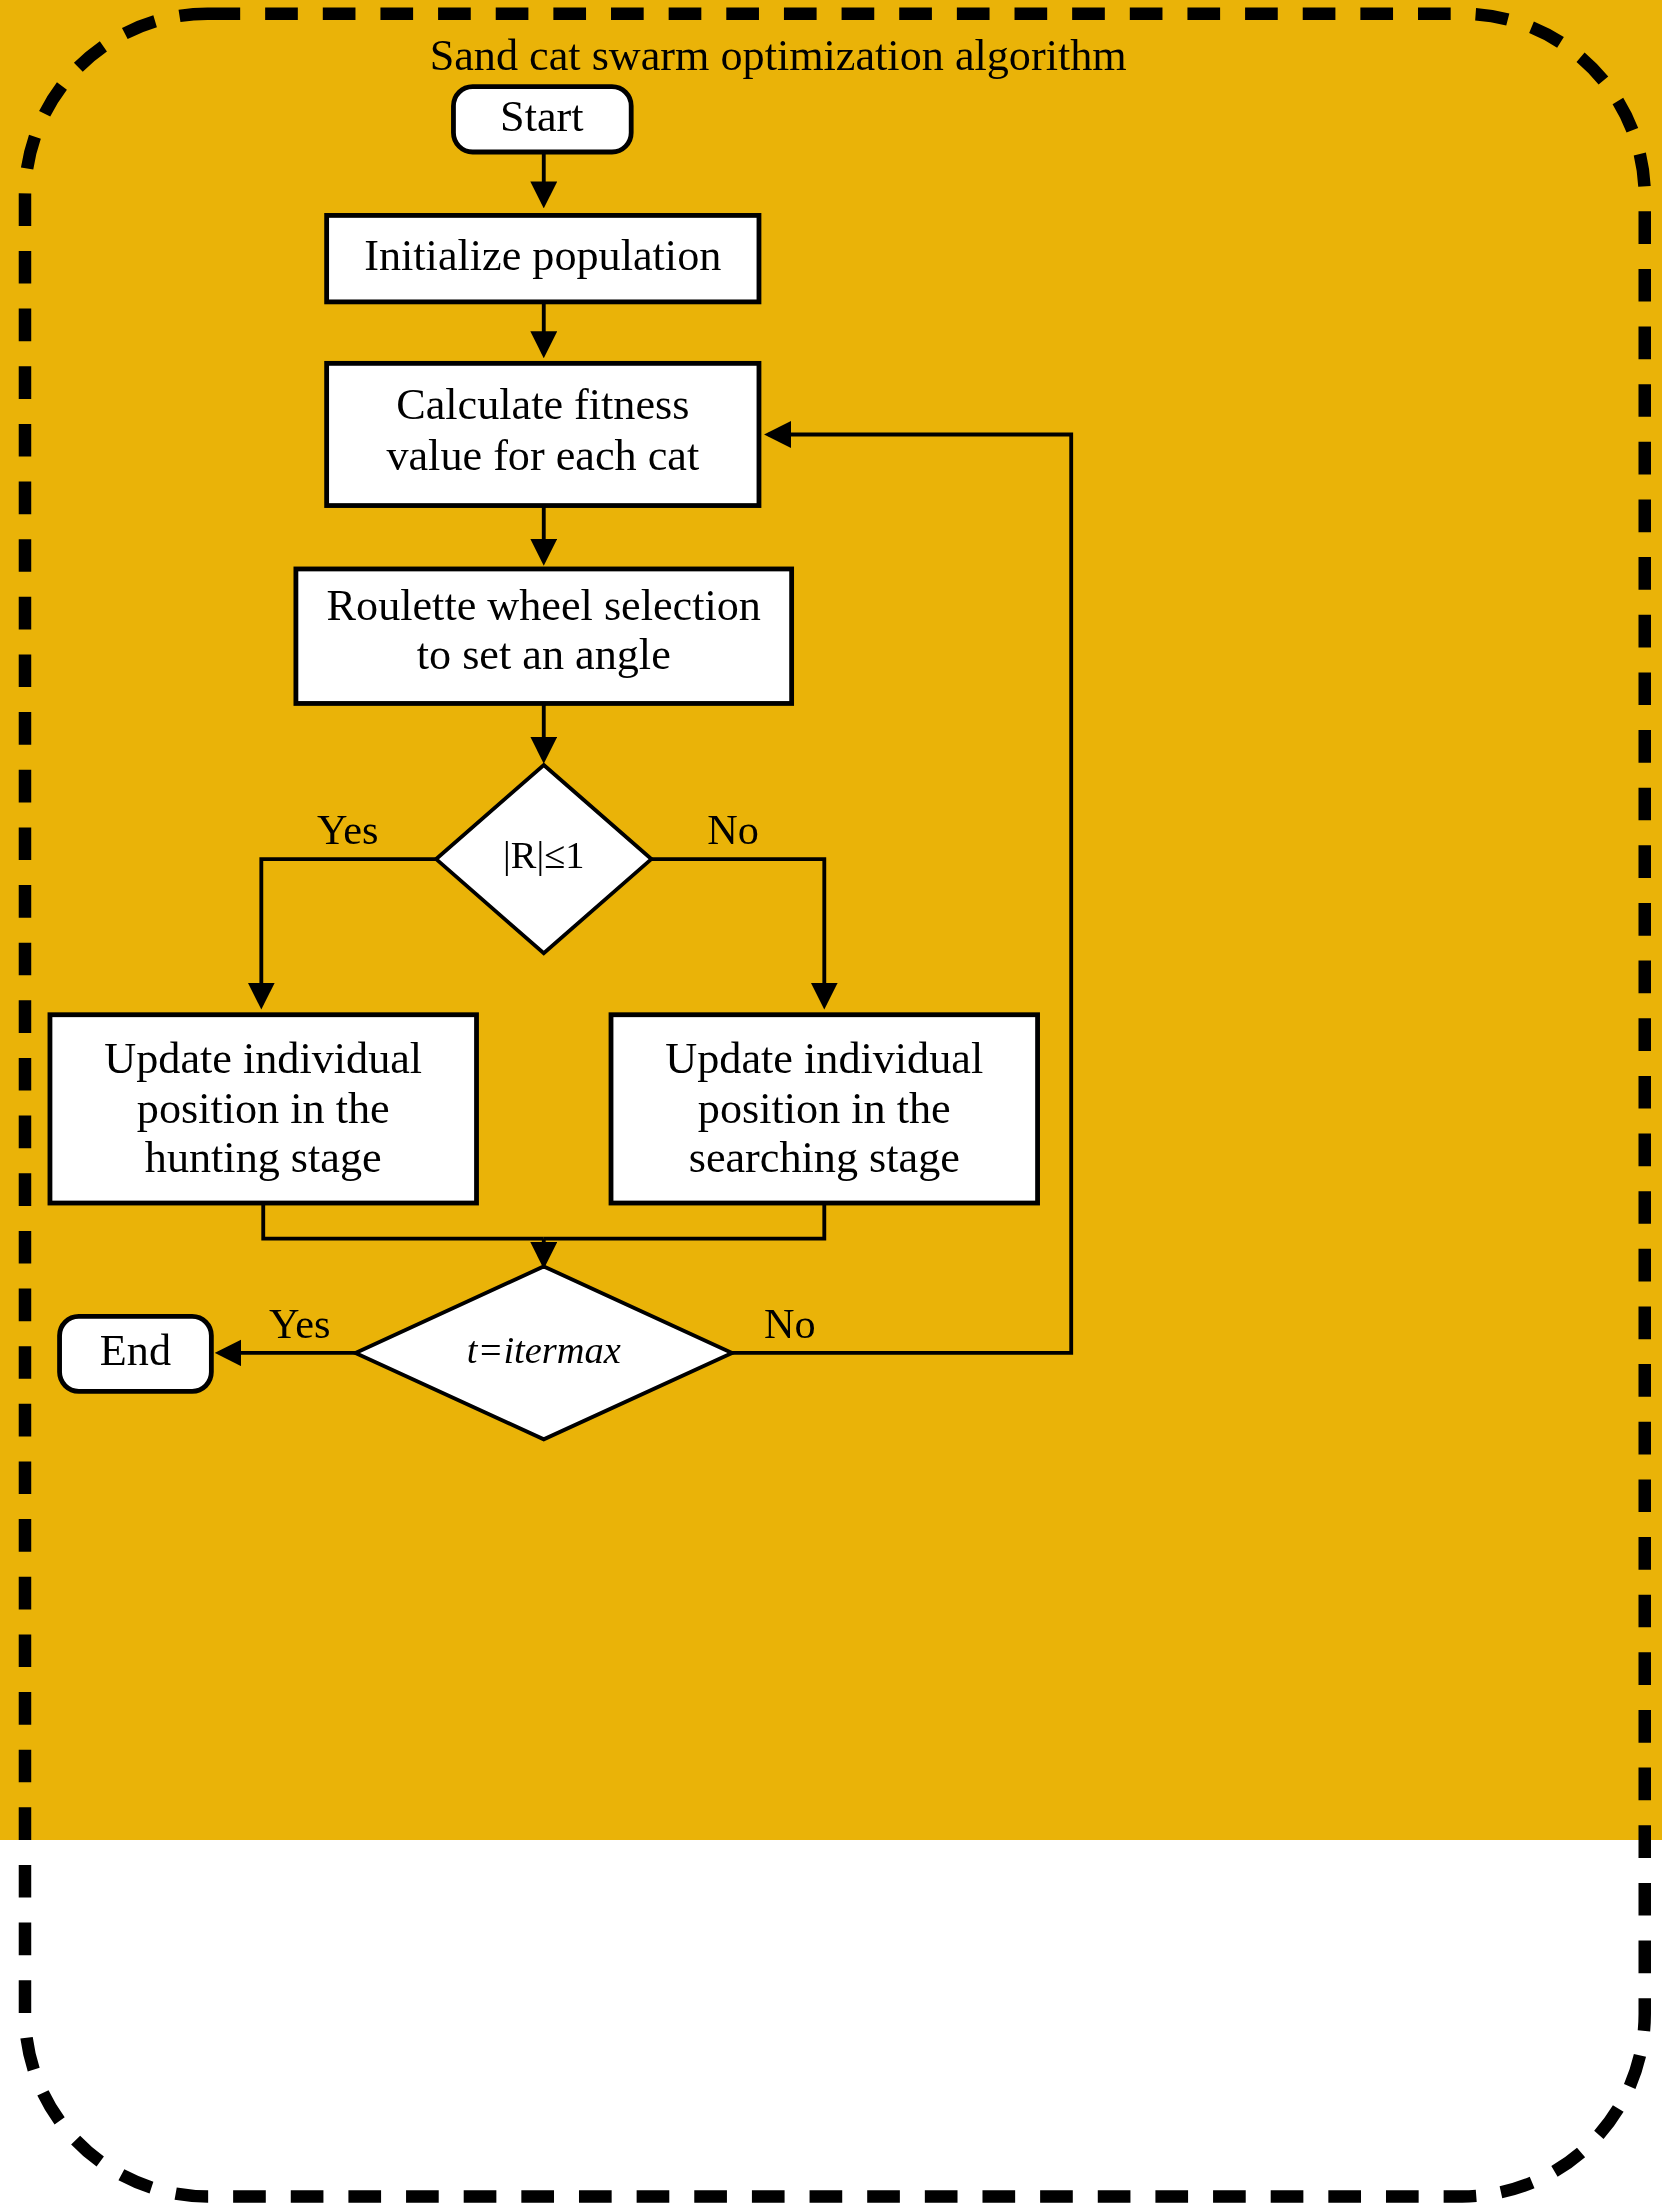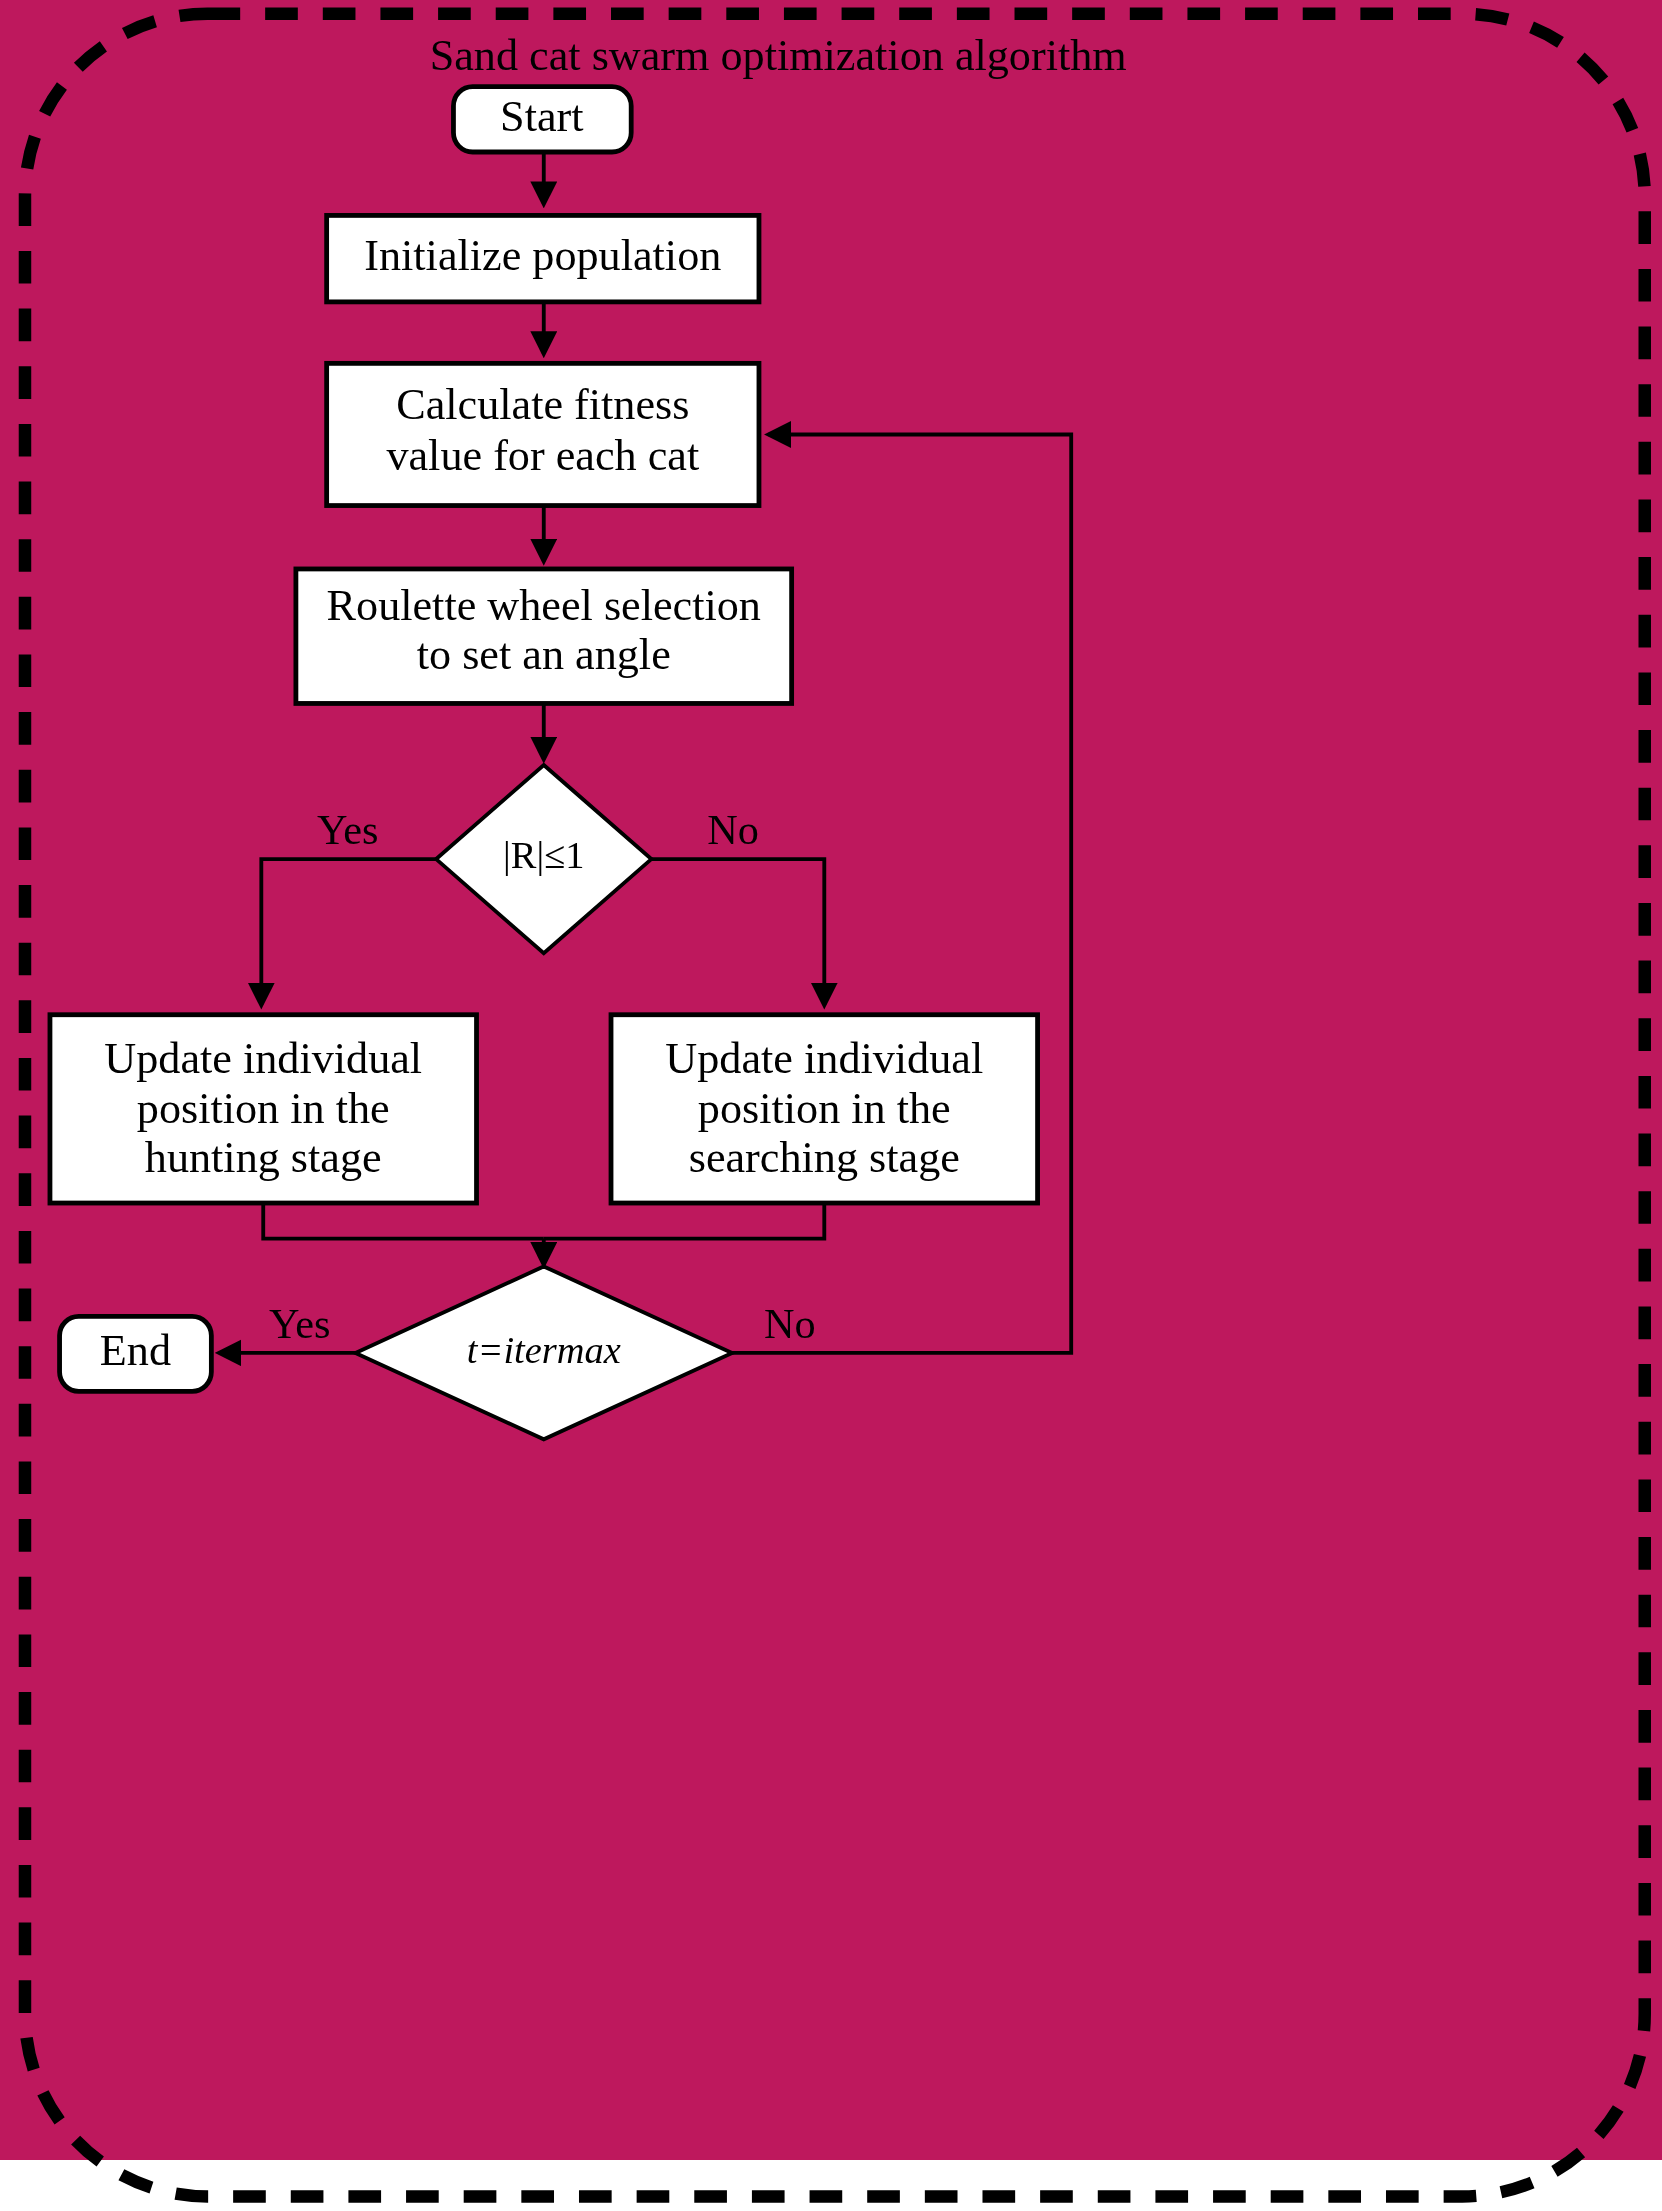--- a/index.html
+++ b/index.html
@@ -9,22 +9,22 @@
   }
   body {
     width: 1663px;
     height: 2212px;
     font-family: "Liberation Serif", "DejaVu Serif", serif;
     overflow: hidden;
   }
   #canvas {
     position: relative;
     width: 1663px;
-    height: 2160px;
-    background: #be185d;
+    height: 1840px;
+    background: #eab308;
   }
   svg#flow {
     position: absolute;
     left: 0;
     top: 0;
     width: 1663px;
     height: 2212px;
   }
   .node-text {
     font-family: "Liberation Serif", "DejaVu Serif", serif;

